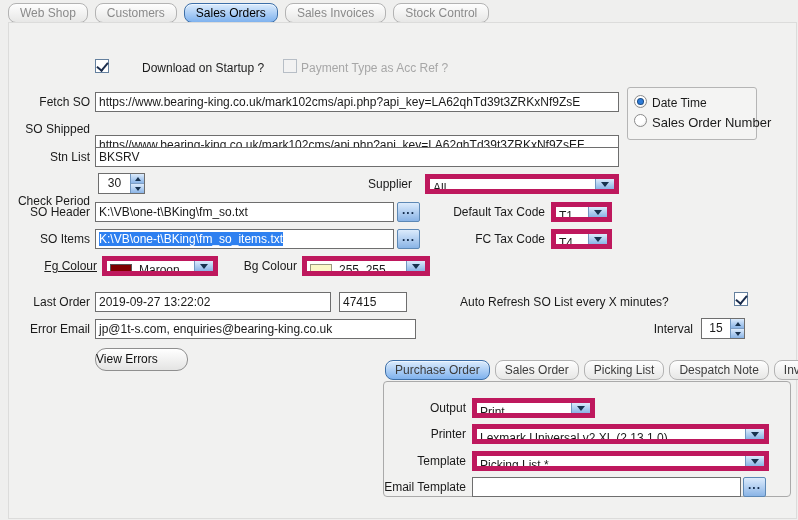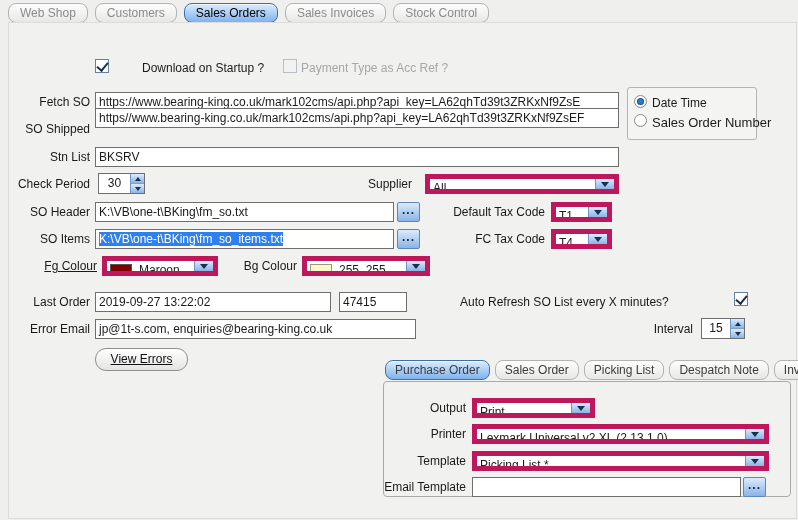--- a/index.html
+++ b/index.html
@@ -45,21 +45,21 @@
   .cb.dis { border-color:#b7bec6; background:#f2f2f2; }
   .dislbl { color:#a7a7a7; }
 
   .gbox { position:absolute; border:1px solid #b5b5b5; border-radius:3px; background:#f4f4f3; }
   .radio { position:absolute; width:13px; height:13px; border-radius:50%; border:1px solid #8b8b8b;
            background:radial-gradient(circle at 35% 30%,#ffffff 55%,#dcdcdc); }
   .radio.on::after { content:""; position:absolute; left:3px; top:3px; width:5px; height:5px; border-radius:50%;
                      background:#2d7bd8; box-shadow:0 0 0 1px #1c4d86; }
 
   .btn { position:absolute; border:1px solid #8f8f8f; border-radius:11px; background:linear-gradient(#ffffff,#e4e4e3);
-         text-align:center; color:#111;text-decoration:underline; }
+         text-align:left; color:#111; }
   .sel-text { background:#2e80f0; color:#fff; }
   .swatch { width:22px; height:13px; border:1px solid #555; margin:3px 4px 0 3px; flex:0 0 auto; }
   .swatch.maroon { background:#800000; }
   .swatch.pale { background:#fbf9c8; border-color:#9a9a80; }
   .panel { position:absolute; border:1px solid #aaaaaa; border-radius:4px; background:#f1f1f0; }
 </style>
 </head>
 <body>
 
 <div class="screen">
@@ -82,26 +82,26 @@
   <span class="rlbl" style="left:0; top:95px; width:90px;">Fetch SO</span>
   <div class="input" style="left:95px; top:92px; width:524px;">https://www.bearing-king.co.uk/mark102cms/api.php?api_key=LA62qhTd39t3ZRKxNf9ZsE</div>
 
   <div class="gbox" style="left:627px; top:87px; width:130px; height:53px;"></div>
   <span class="radio on" style="left:634px; top:95px;"></span>
   <span class="rlbl" style="left:652px; top:96px; text-align:center;">Date  Time</span>
   <span class="radio" style="left:634px; top:114px;"></span>
   <span class="rlbl" style="left:652px; top:115px; text-align:left; font-size:13px;">Sales Order Number</span>
 
   <span class="rlbl" style="left:0; top:122px; width:90px;padding-left:9px;">SO Shipped</span>
-  <div class="input" style="left:95px; top:108px; width:524px;">https//www.bearing-king.co.uk/mark102cms/api.php?api_key=LA62qhTd39t3ZRKxNf9ZsEF</div>
+  <div class="input" style="left:95px; top:135px; width:524px;">https//www.bearing-king.co.uk/mark102cms/api.php?api_key=LA62qhTd39t3ZRKxNf9ZsEF</div>
 
   <span class="rlbl" style="left:0; top:150px; width:90px;">Stn List</span>
   <div class="input" style="left:95px; top:147px; width:524px;">BKSRV</div>
 
-  <span class="rlbl" style="left:0; top:177px; width:90px;padding-left:8px;">Check Period</span>
+  <span class="rlbl" style="left:0; top:194px; width:90px;padding-left:8px;">Check Period</span>
   <div class="spin" style="left:98px; top:173px; width:47px;">
     <div class="num">30</div>
     <div class="btns">
       <div class="up">
           <i></i>
         </div>
       <div class="dn">
           <i></i>
         </div>
     </div>

